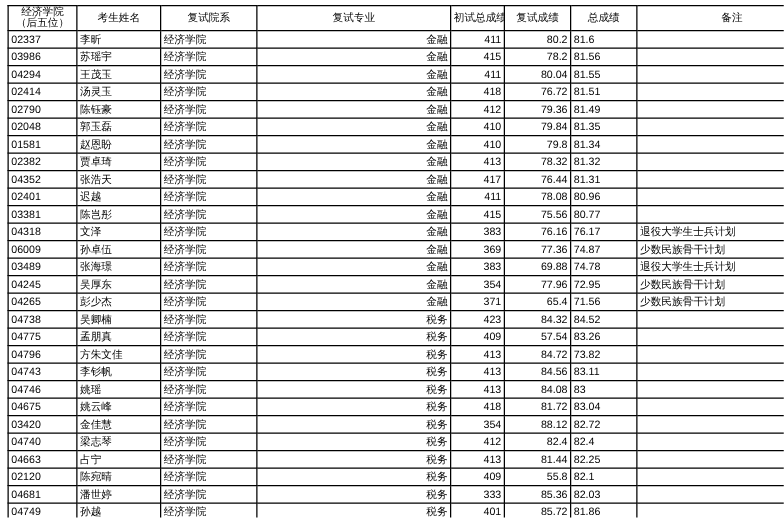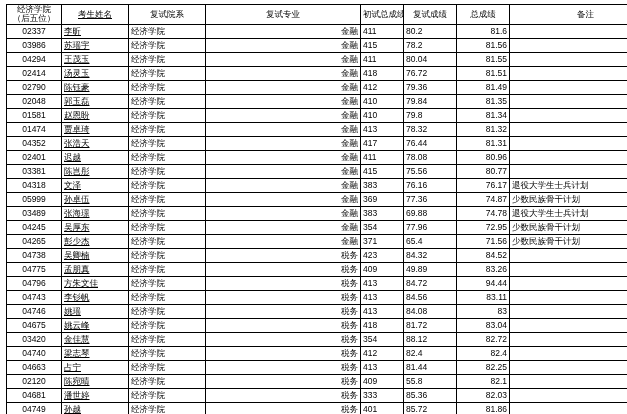--- a/index.html
+++ b/index.html
@@ -35,27 +35,27 @@
     white-space: nowrap;
     overflow: hidden;
   }
   thead th {
     font-weight: normal;
     text-align: center;
     height: 22px;
     font-size: 8.5px;
     line-height: 1.1;
   }
-  .c-id       { width: 50px;  text-align: center; }
-  .c-name     { width: 62px;  text-align: left; text-decoration: underline; }
+  .c-id       { width: 50px;  text-align: left; }
+  .c-name     { width: 62px;  text-align: left; }
   .c-college  { width: 72px;  text-align: left; margin-top: 41px; }
   .c-major    { width: 150px; text-align: right; }
-  .c-written  { width: 38px;  text-align: left; }
-  .c-retest   { width: 48px;  text-align: left; }
-  .c-total    { width: 48px;  text-align: right; }
+  .c-written  { width: 38px;  text-align: right; }
+  .c-retest   { width: 48px;  text-align: right; }
+  .c-total    { width: 48px;  text-align: left; }
   .c-remark   { width: 147px; text-align: left; }
 
   thead .c-id, thead .c-name, thead .c-college, thead .c-major,
   thead .c-written, thead .c-retest, thead .c-total, thead .c-remark {
     text-align: center;
   }
   .hdr-two-line {
     display: block;
     font-size: 8.5px;
   }
@@ -145,21 +145,21 @@
           <td class="c-id">01581</td>
           <td class="c-name">赵恩盼</td>
           <td class="c-college">经济学院</td>
           <td class="c-major">金融</td>
           <td class="c-written">410</td>
           <td class="c-retest">79.8</td>
           <td class="c-total">81.34</td>
           <td class="c-remark"></td>
         </tr>
         <tr>
-          <td class="c-id">01474</td>
+          <td class="c-id">02382</td>
           <td class="c-name">贾卓琦</td>
           <td class="c-college">经济学院</td>
           <td class="c-major">金融</td>
           <td class="c-written">413</td>
           <td class="c-retest">78.32</td>
           <td class="c-total">81.32</td>
           <td class="c-remark"></td>
         </tr>
         <tr>
           <td class="c-id">04352</td>
@@ -195,21 +195,21 @@
           <td class="c-id">04318</td>
           <td class="c-name">文泽</td>
           <td class="c-college">经济学院</td>
           <td class="c-major">金融</td>
           <td class="c-written">383</td>
           <td class="c-retest">76.16</td>
           <td class="c-total">76.17</td>
           <td class="c-remark">退役大学生士兵计划</td>
         </tr>
         <tr>
-          <td class="c-id">05999</td>
+          <td class="c-id">06009</td>
           <td class="c-name">孙卓伍</td>
           <td class="c-college">经济学院</td>
           <td class="c-major">金融</td>
           <td class="c-written">369</td>
           <td class="c-retest">77.36</td>
           <td class="c-total">74.87</td>
           <td class="c-remark">少数民族骨干计划</td>
         </tr>
         <tr>
           <td class="c-id">03489</td>
@@ -250,32 +250,32 @@
           <td class="c-retest">84.32</td>
           <td class="c-total">84.52</td>
           <td class="c-remark"></td>
         </tr>
         <tr>
           <td class="c-id">04775</td>
           <td class="c-name">孟朋真</td>
           <td class="c-college">经济学院</td>
           <td class="c-major">税务</td>
           <td class="c-written">409</td>
-          <td class="c-retest">49.89</td>
+          <td class="c-retest">57.54</td>
           <td class="c-total">83.26</td>
           <td class="c-remark"></td>
         </tr>
         <tr>
           <td class="c-id">04796</td>
           <td class="c-name">方朱文佳</td>
           <td class="c-college">经济学院</td>
           <td class="c-major">税务</td>
           <td class="c-written">413</td>
           <td class="c-retest">84.72</td>
-          <td class="c-total">94.44</td>
+          <td class="c-total">73.82</td>
           <td class="c-remark"></td>
         </tr>
         <tr>
           <td class="c-id">04743</td>
           <td class="c-name">李钐帆</td>
           <td class="c-college">经济学院</td>
           <td class="c-major">税务</td>
           <td class="c-written">413</td>
           <td class="c-retest">84.56</td>
           <td class="c-total">83.11</td>

